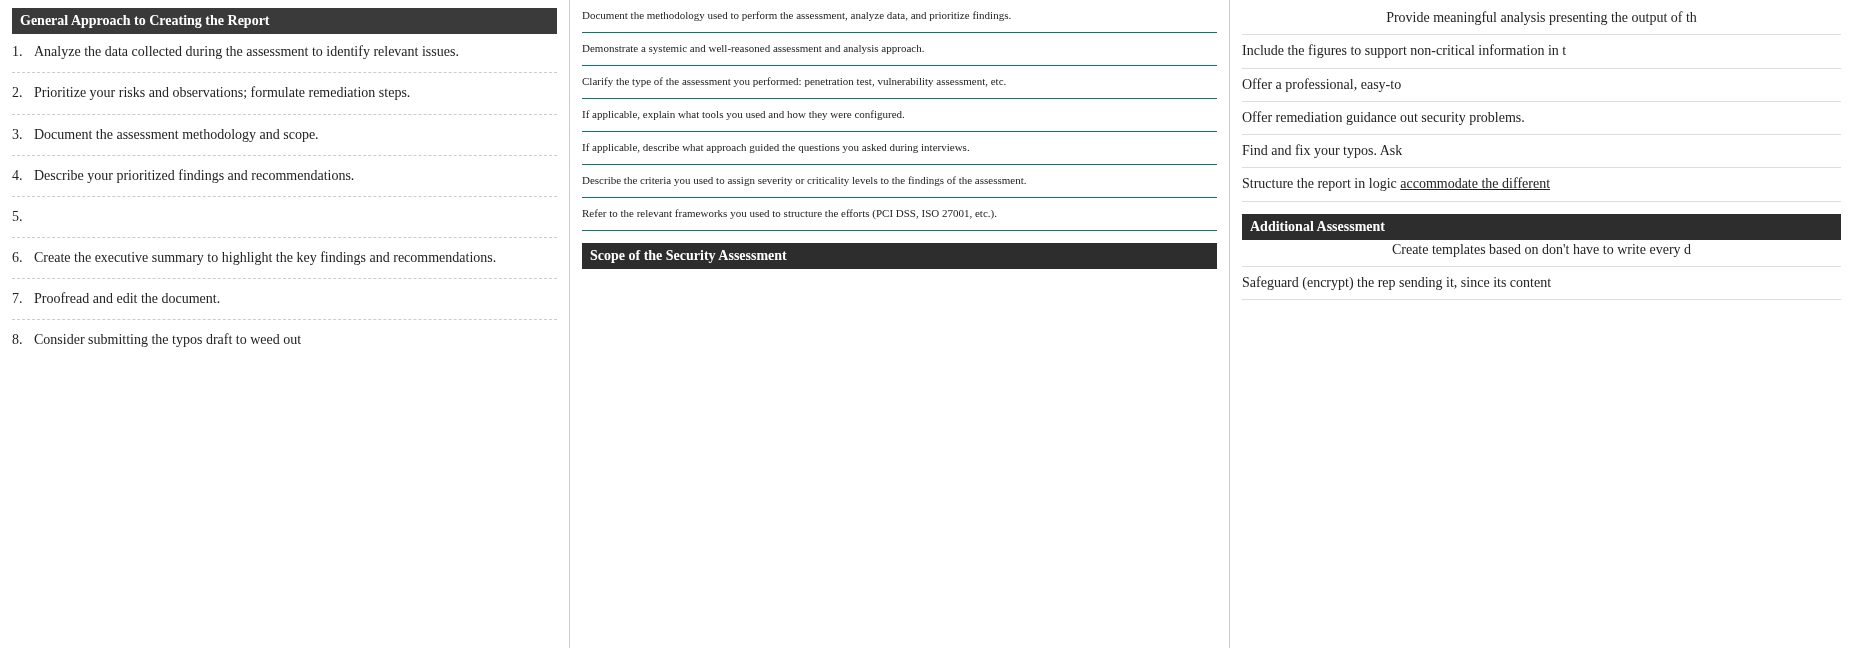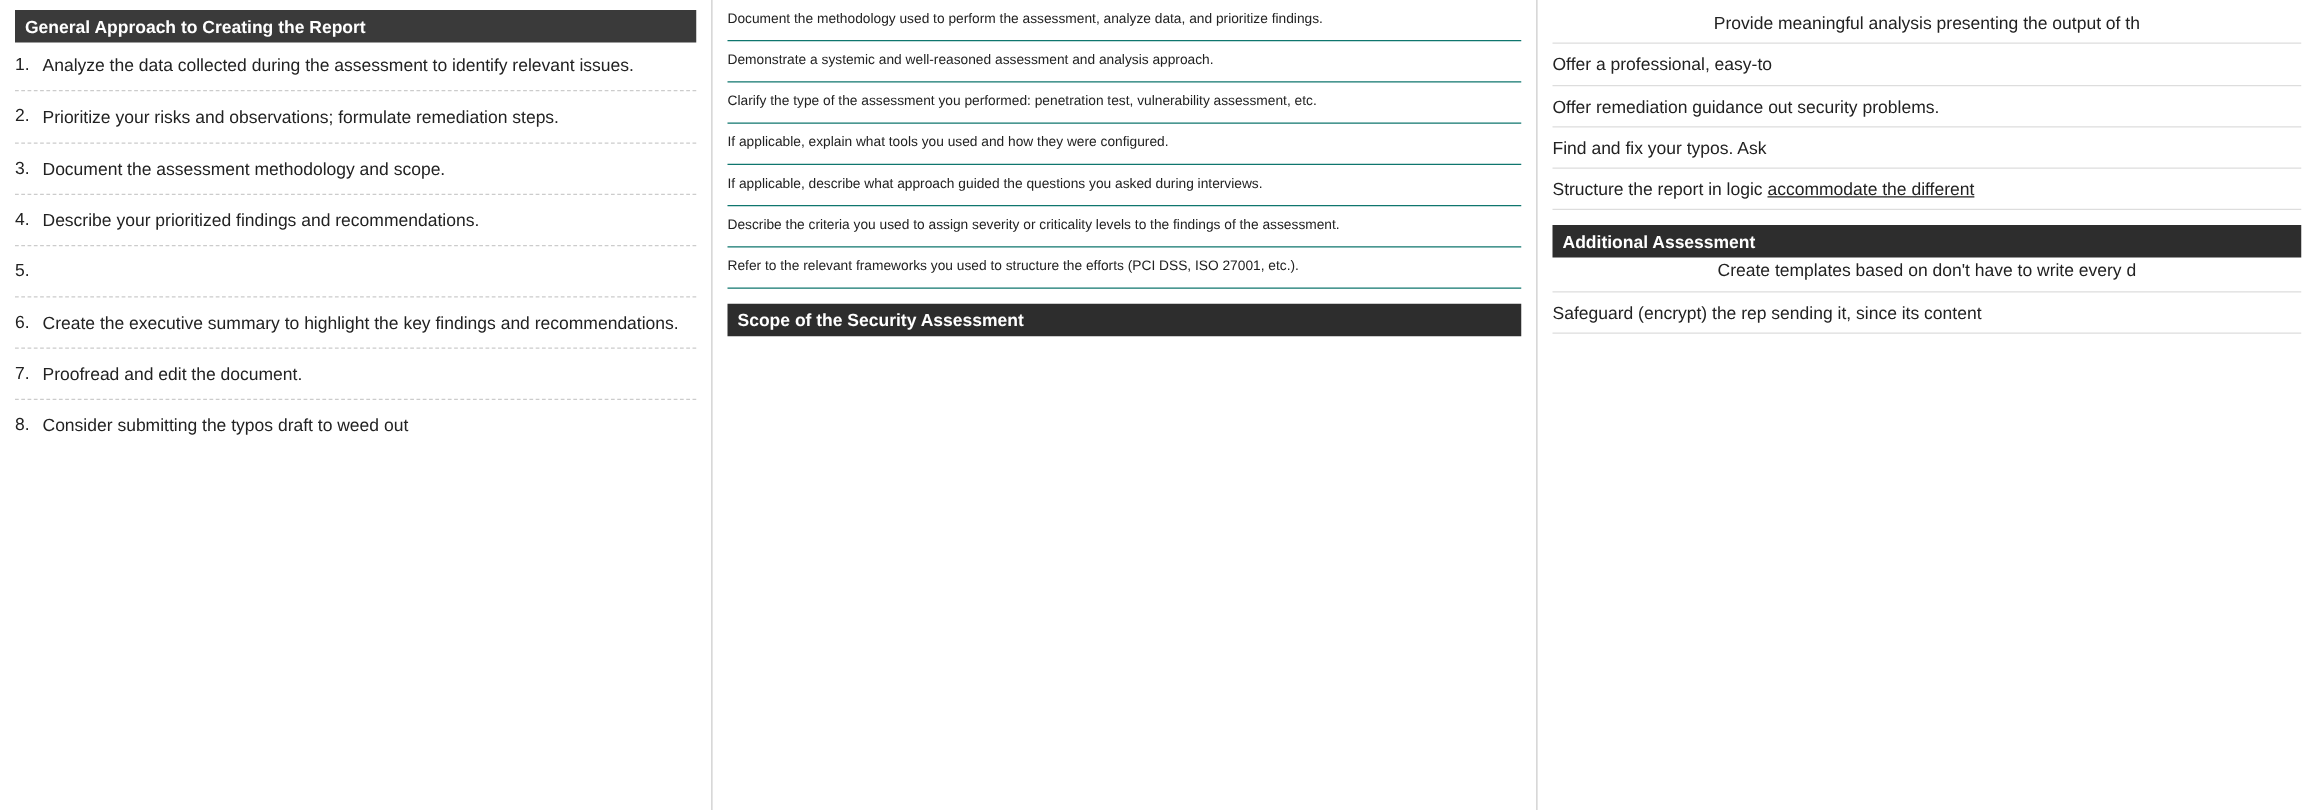--- a/index.html
+++ b/index.html
@@ -14,20 +14,21 @@
       background: #fff;
       width: 1853px;
       min-height: 648px;
       overflow: hidden;
     }
 
     .page-container {
       display: flex;
       width: 1853px;
       min-height: 648px;
+      font-family: Liberation Serif, serif;
     }
 
     .column {
       flex: 1;
       padding: 8px 12px;
       border-right: 1px solid #ccc;
       overflow: hidden;
     }
 
     .column:last-child {
@@ -184,20 +185,21 @@
         <div class="bullet-item">Describe the criteria you used to assign severity or criticality levels to the findings of the assessment.</div>
         <div class="bullet-item">Refer to the relevant frameworks you used to structure the efforts (PCI DSS, ISO 27001, etc.).</div>
       </div>
     <div class="section-header-dark">Scope of the Security Assessment</div>
   </div>
 
   <div class="column col3">
     <div class="col3-before">
 
     <div class="right-item">Provide meaningful analysis presenting the output of th</div>
+        <div class="right-item">Include the figures to support non-critical information in t</div>
         <div class="right-item">Offer a professional, easy-to</div>
         <div class="right-item">Offer remediation guidance out security problems.</div>
         <div class="right-item">Find and fix your typos. Ask</div>
         <div class="right-item">Structure the report in logic
 <span class="underlined">accommodate the different</span></div>
       </div>
     <div class="section-header-dark">Additional Assessment</div>
     <div class="col3-after">
 
     <div class="right-item">Create templates based on don't have to write every d</div>

